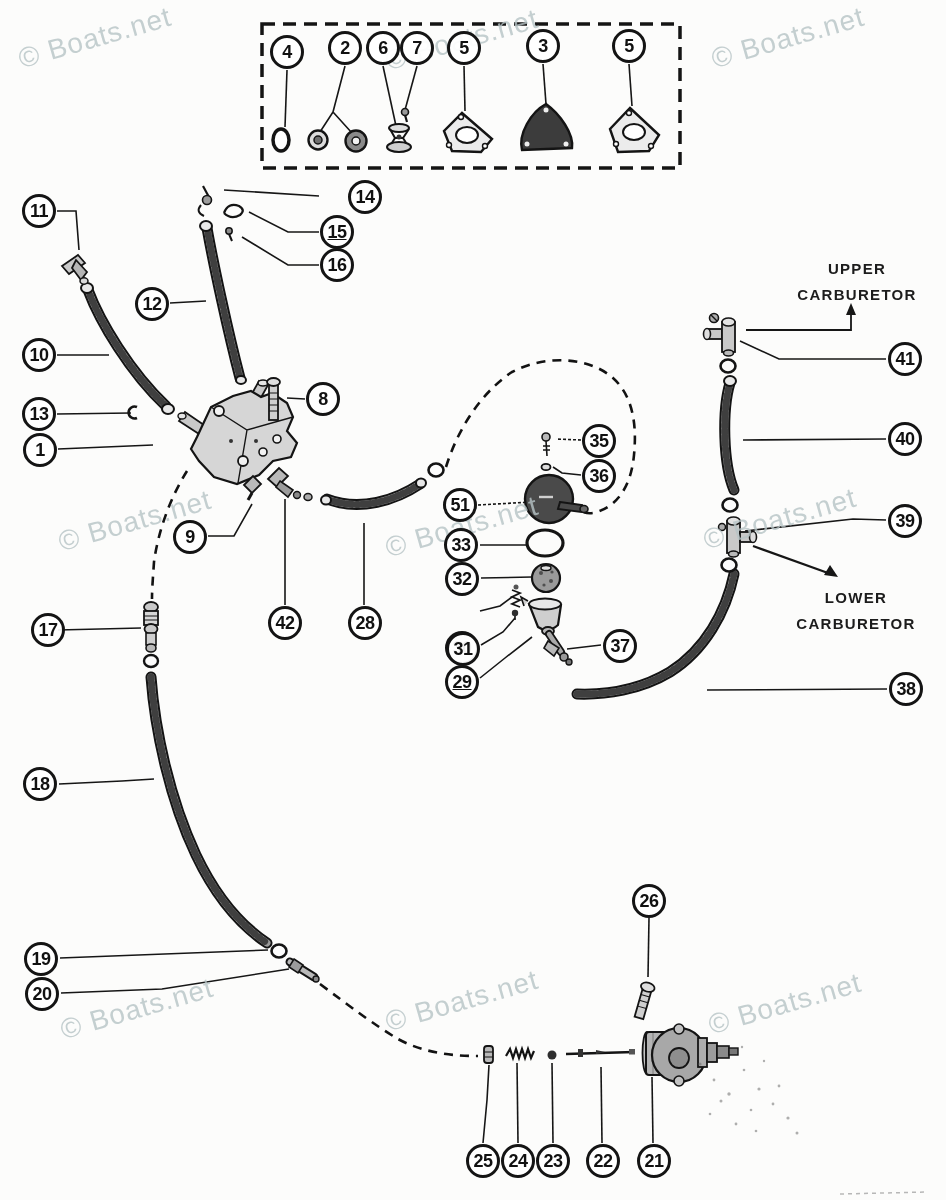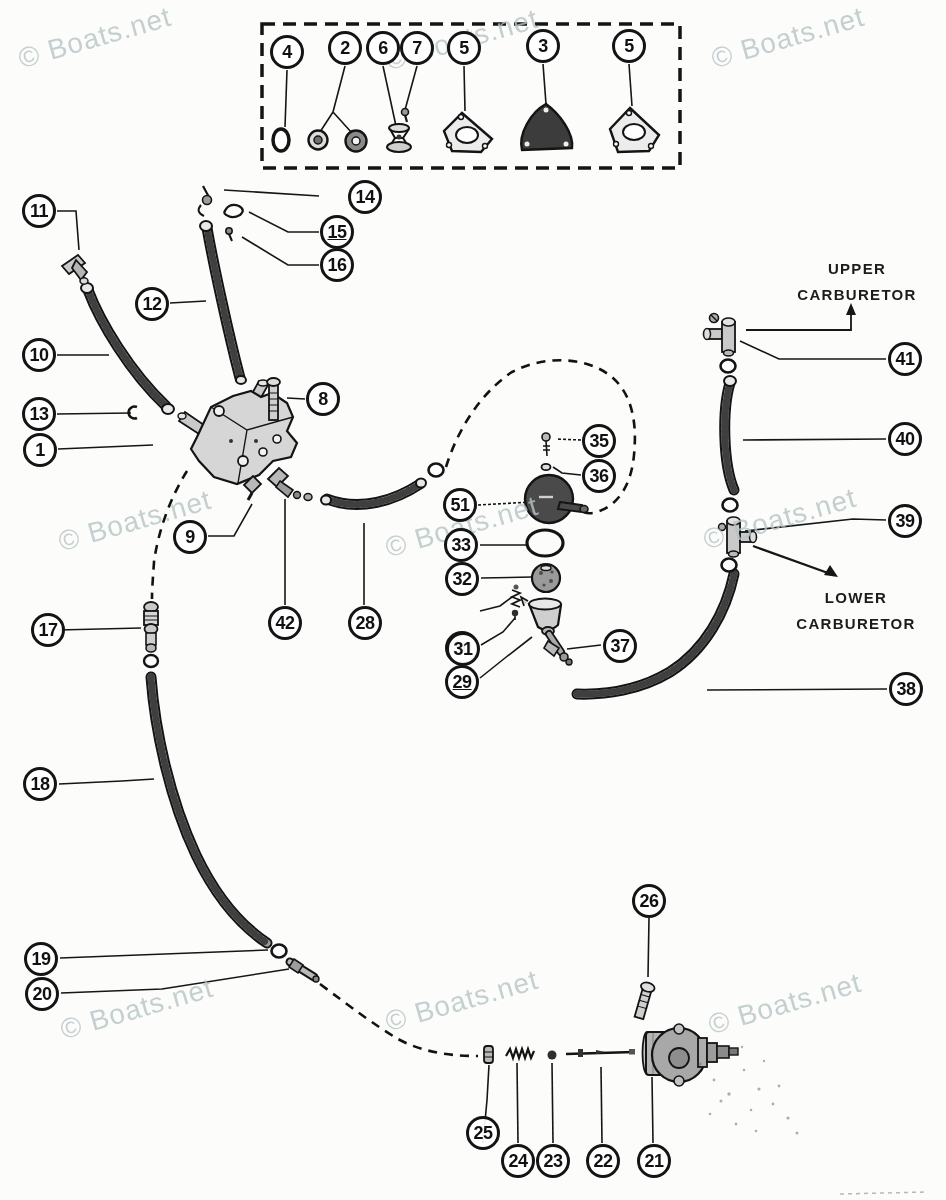--- a/index.html
+++ b/index.html
@@ -405,21 +405,21 @@
       <div class="callout" style="left: 603px; top: 629px;">37</div>
       <div class="callout" style="left: 888px; top: 342px;">41</div>
       <div class="callout" style="left: 888px; top: 422px;">40</div>
       <div class="callout" style="left: 888px; top: 504px;">39</div>
       <div class="callout" style="left: 889px; top: 672px;">38</div>
       <div class="callout" style="left: 23px; top: 613px; margin-left: 8px;">17</div>
       <div class="callout" style="left: 23px; top: 767px;">18</div>
       <div class="callout" style="left: 24px; top: 942px;">19</div>
       <div class="callout" style="left: 25px; top: 977px;">20</div>
       <div class="callout" style="left: 632px; top: 884px;">26</div>
-      <div class="callout" style="left: 466px; top: 1116px; text-align: center;">25</div>
+      <div class="callout" style="left: 466px; top: 1144px; text-align: center;">25</div>
       <div class="callout" style="left: 501px; top: 1144px;">24</div>
       <div class="callout" style="left: 536px; top: 1144px;">23</div>
       <div class="callout" style="left: 586px; top: 1144px;">22</div>
       <div class="callout" style="left: 637px; top: 1144px;">21</div>
     </div>
 
   <div class="carb-label" style="left:857px;top:256px;">
     <div>UPPER</div>
     <div>CARBURETOR</div>
   </div>

